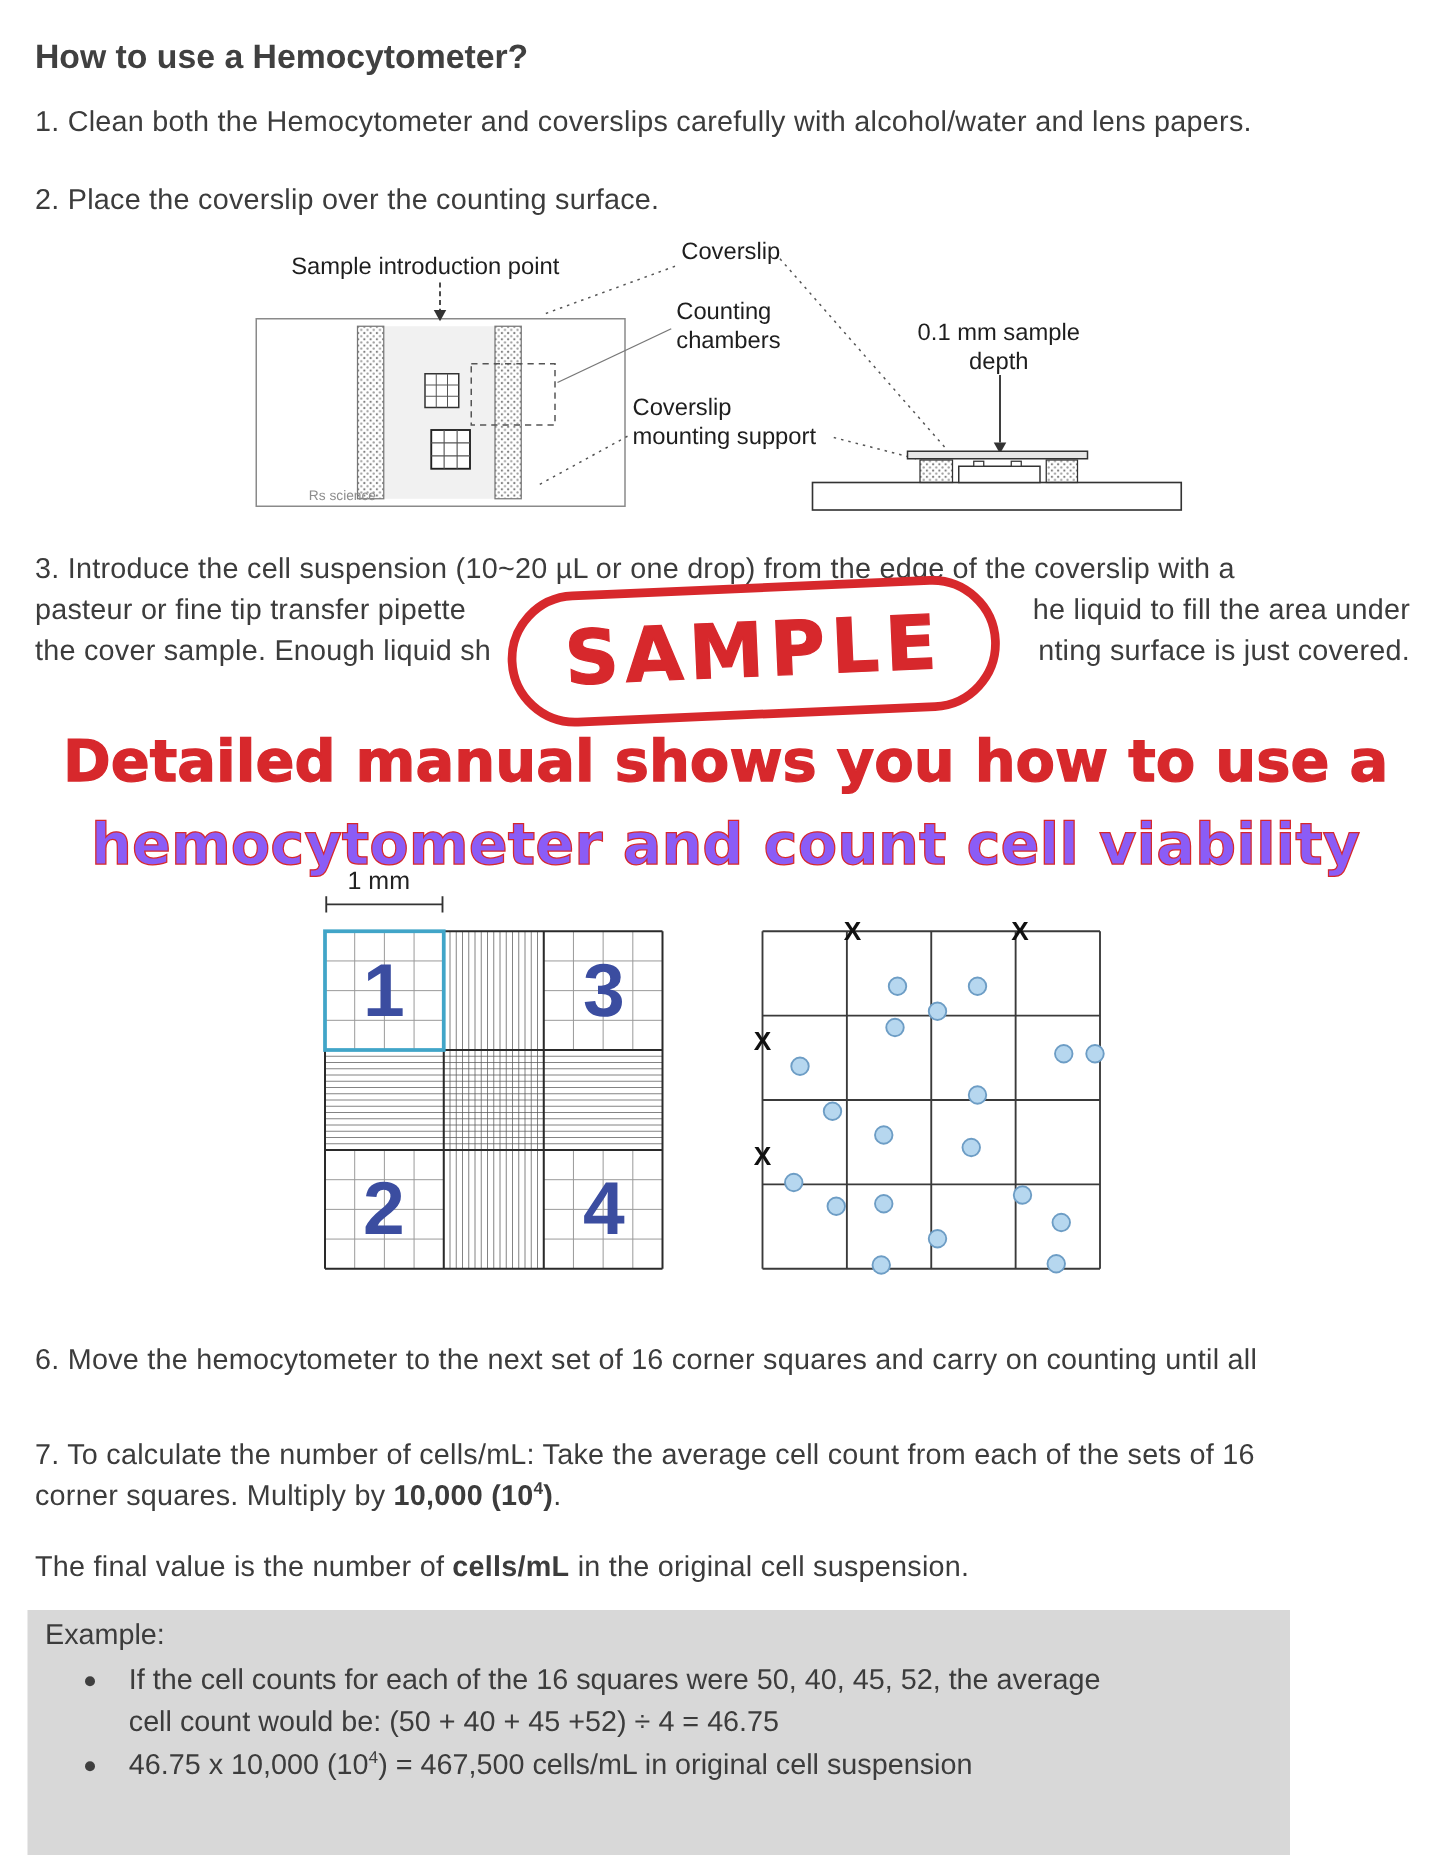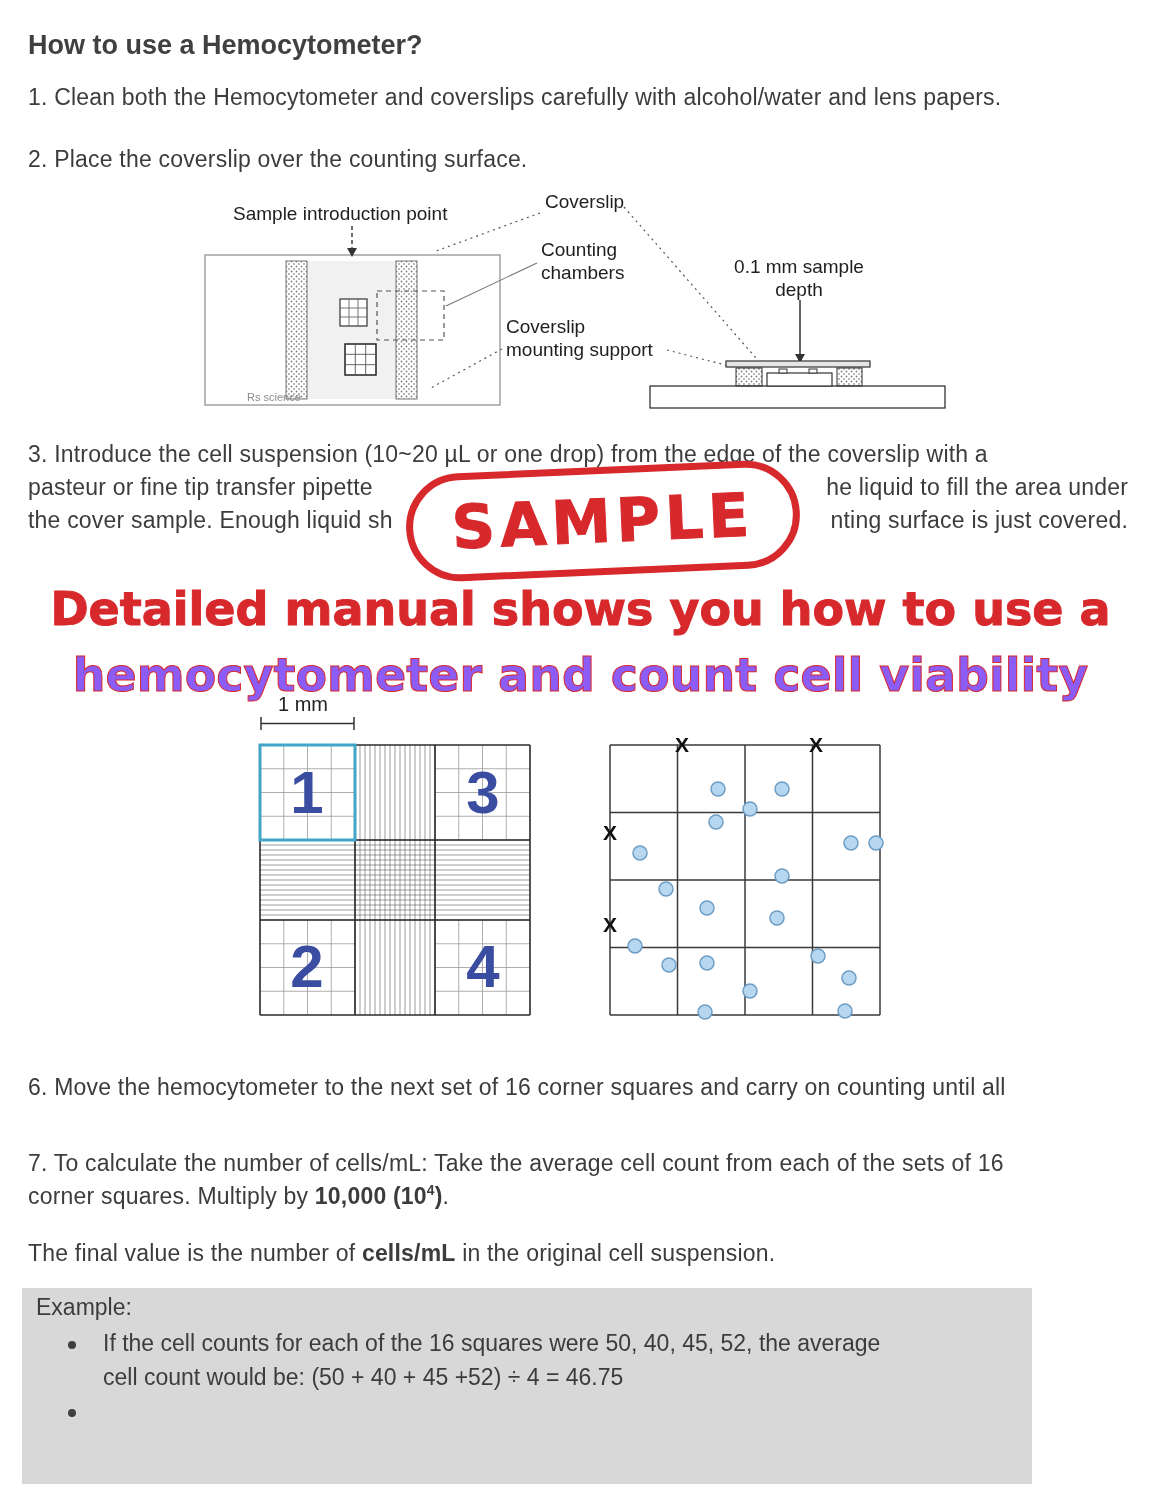--- a/index.html
+++ b/index.html
@@ -239,15 +239,18 @@
   <div class="body-text" style="left:28px;top:1240px;">
     <span>The final value is the number of </span><span class="bold">cells/mL</span><span> in the original cell suspension.</span>
   </div>
 
   <div class="example-box">
     <div class="ex-text" style="left:14px;top:6px;">Example:</div>
     <span class="bdot" style="left:46px;top:53px;"></span>
     <div class="ex-text" style="left:81px;top:42px;">If the cell counts for each of the 16 squares were 50, 40, 45, 52, the average</div>
     <div class="ex-text" style="left:81px;top:76px;">cell count would be: (50 + 40 + 45 +52) ÷ 4 = 46.75</div>
     <span class="bdot" style="left:46px;top:121px;"></span>
+    <div class="ex-text" style="left:81px;top:110px;">
+      <span>46.75 x 10,000 (10</span><sup>4</sup><span>) = 467,500 cells/mL in original cell suspension</span>
+    </div>
   </div>
 
 </div>
 
 </body></html>

